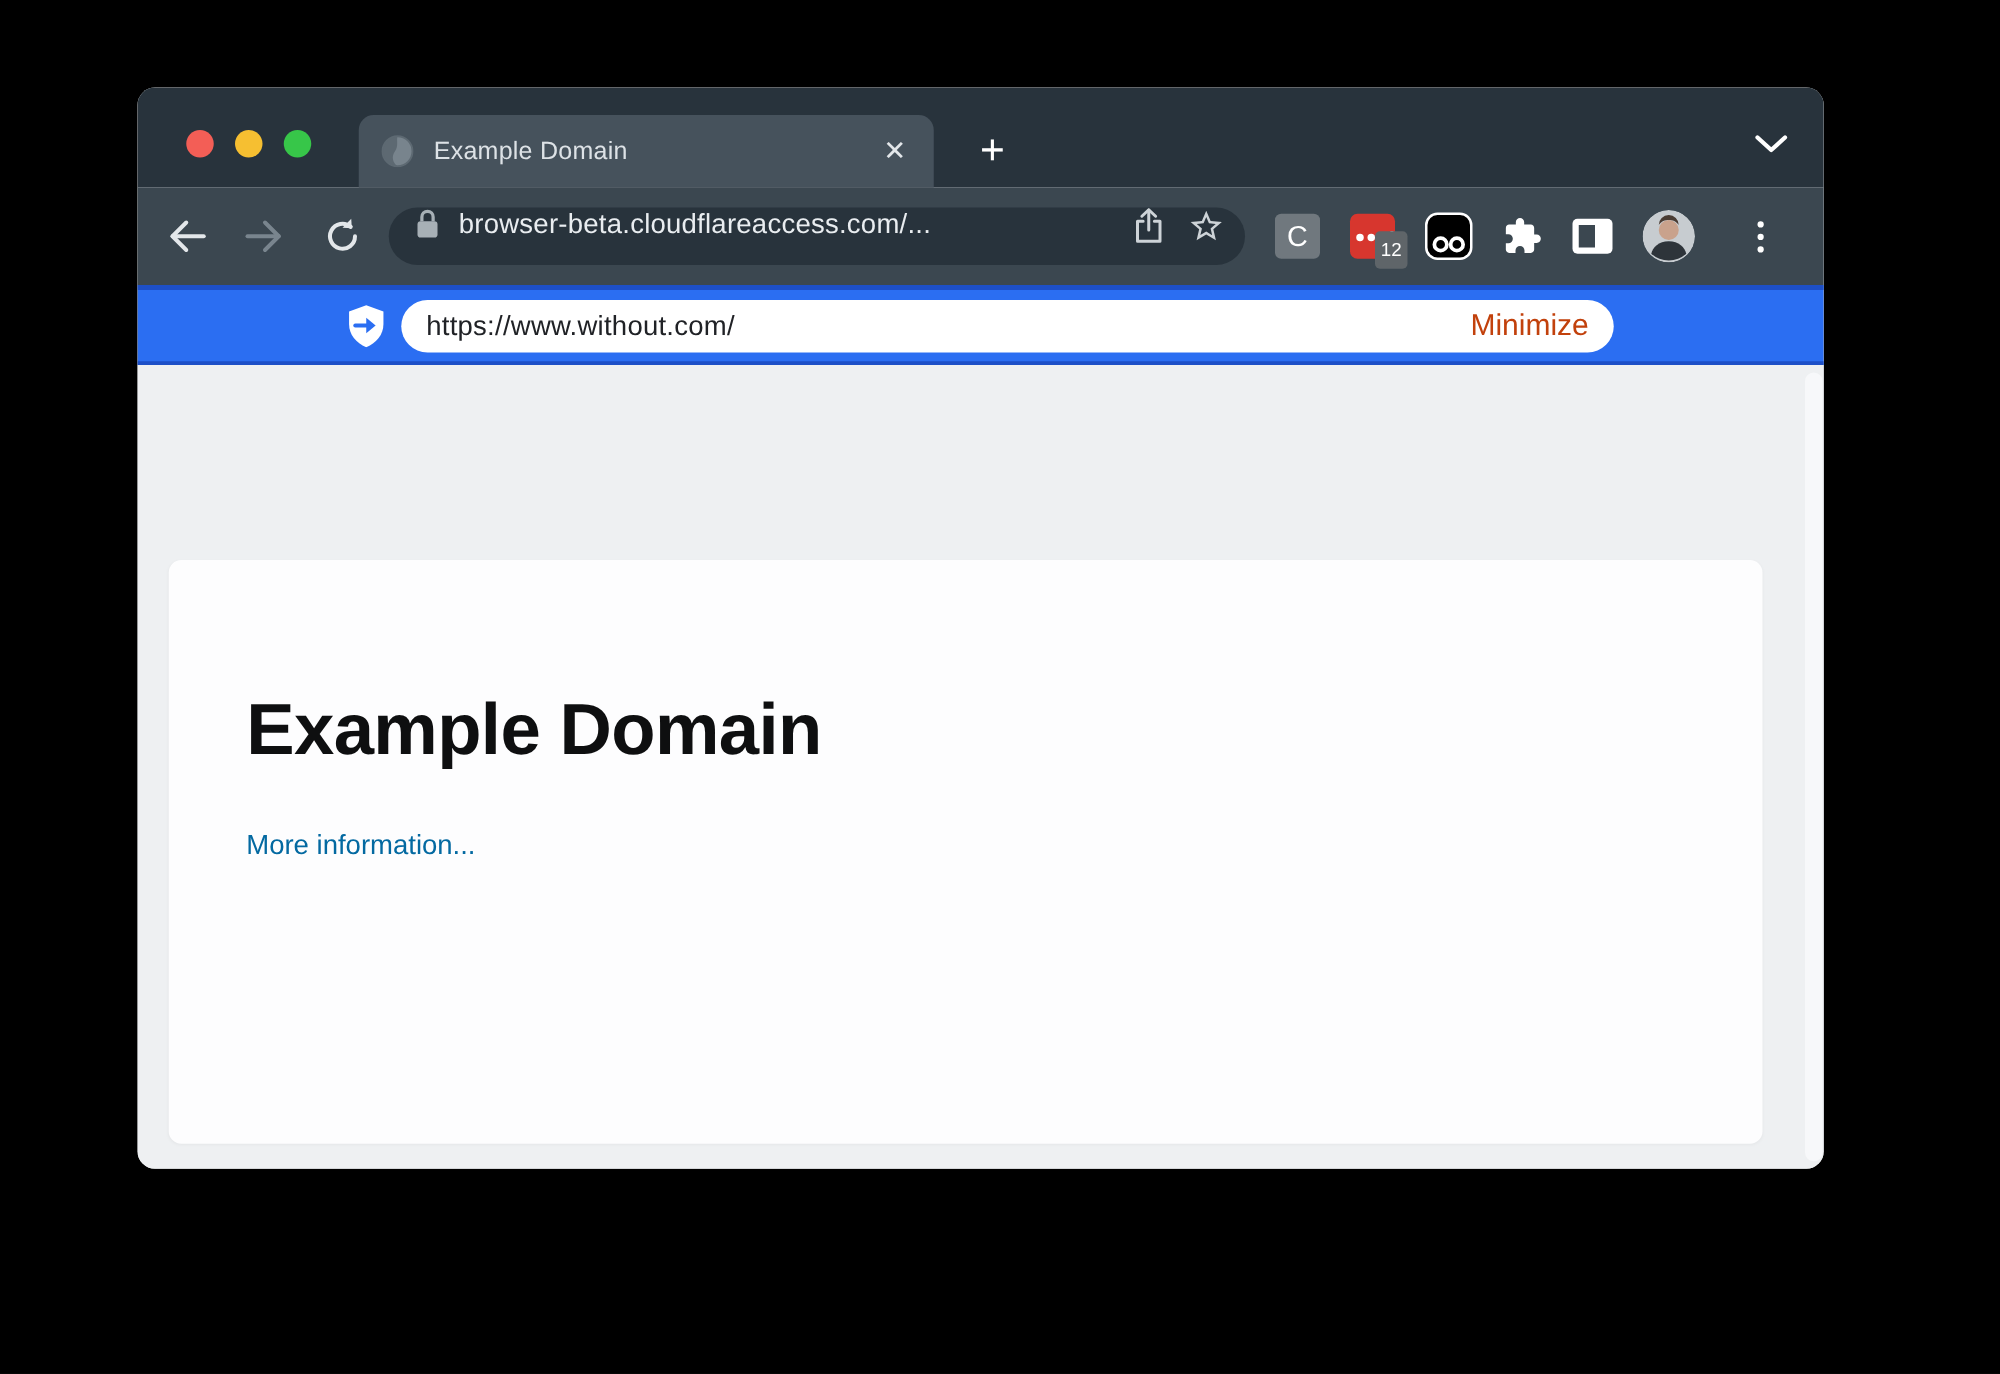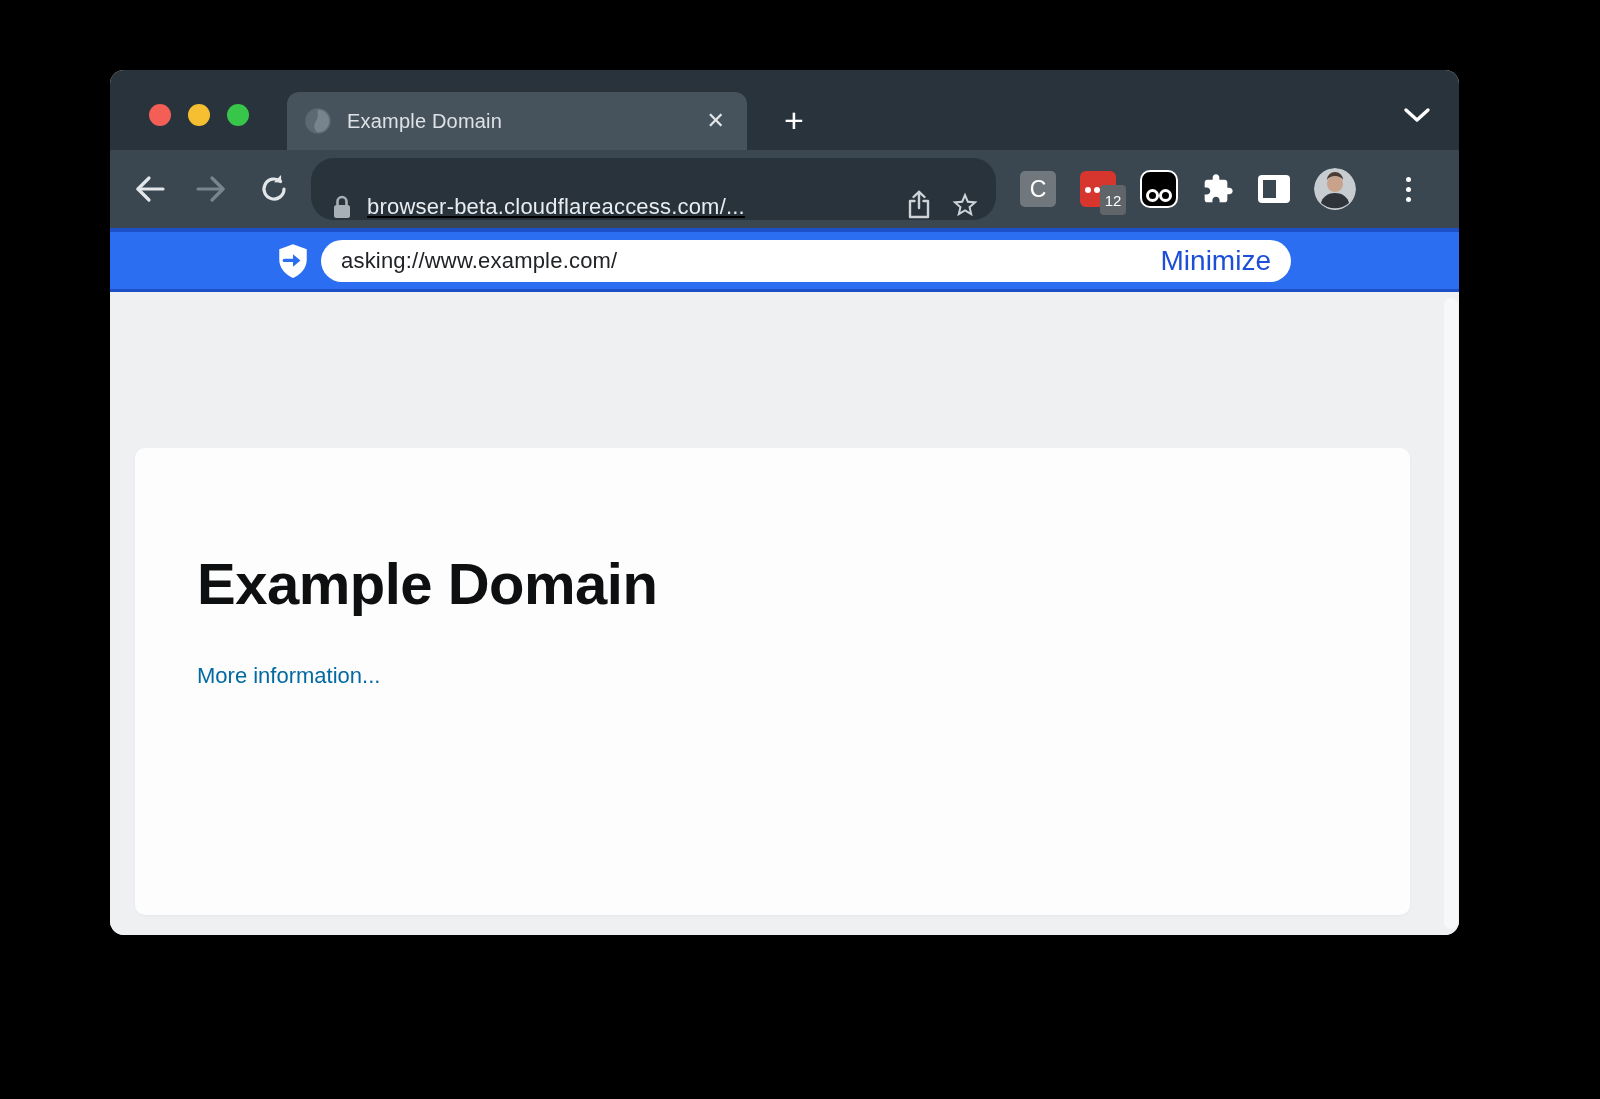--- a/index.html
+++ b/index.html
@@ -24,22 +24,22 @@
     justify-content:center;color:#fff;font-size:34px;font-weight:300;}
   .strip-chevron{position:absolute;right:28px;top:36px;}
 
   
   .toolbar{position:absolute;left:0;top:80px;width:100%;height:78px;background:#3b4750;
     display:flex;align-items:center;}
   .navbtn{width:46px;height:46px;display:flex;align-items:center;justify-content:center;flex:0 0 auto;}
   .navbtn.back{margin-left:17px;}
   .navbtn.fwd{margin-left:15px;}
   .navbtn.reload{margin-left:17px;}
-  .omnibox{margin-left:14px;width:685px;height:62px;border-radius:23px;background:#28333c;
-    display:flex;align-items:flex-end;padding:0 16px 0 20px;box-sizing:border-box;flex:0 0 auto;text-decoration:underline;}
+  .omnibox{margin-left:14px;width:685px;height:46px;border-radius:23px;background:#28333c;
+    display:flex;align-items:flex-start;padding:0 16px 0 20px;box-sizing:border-box;flex:0 0 auto;}
   .omni-url{flex:1;color:#e9edf0;font-size:22px;font-weight:500;letter-spacing:.2px;
     white-space:nowrap;overflow:hidden;margin-left:14px;}
   .omni-icons{display:flex;align-items:center;gap:18px;}
   .ext-area{display:flex;align-items:center;margin-left:24px;gap:24px;}
   .ext-c{width:36px;height:36px;border-radius:5px;background:#70787e;color:#fff;display:flex;
     align-items:center;justify-content:center;font-size:23px;font-weight:500;}
   .ext-red{position:relative;width:36px;height:36px;border-radius:6px;background:#d7362e;}
   .ext-red .dots{position:absolute;left:5px;top:14px;display:flex;gap:3px;align-items:center;}
   .ext-red .dots i{width:6px;height:6px;border-radius:50%;background:#fff;display:block;}
   .ext-red .dots b{width:3px;height:9px;background:#fff;display:block;border-radius:1px;}
@@ -57,21 +57,21 @@
   .menu-dots i{width:5px;height:5px;border-radius:50%;background:#fff;display:block;}
 
   
   .bluebar{position:absolute;left:0;top:158px;width:100%;height:64px;background:#2b6ef2;
     border-top:4px solid #1d4fc7;border-bottom:3px solid #1d4fc7;box-sizing:border-box;
     display:flex;align-items:center;}
   .shield{margin-left:168px;flex:0 0 auto;}
   .remote-input{margin-left:13px;width:970px;height:42px;background:#fff;border-radius:21px;
     display:flex;align-items:center;padding:0 20px;box-sizing:border-box;}
   .remote-url{flex:1;color:#202226;font-size:22px;letter-spacing:.2px;}
-  .minimize{color:#1d4ed8;font-size:28px;}
+  .minimize{color:#c2410c;font-size:24px;}
 
   
   .content{position:absolute;left:0;top:222px;width:100%;height:643px;background:#eef0f2;}
   .scrollbar{position:absolute;right:1px;top:6px;width:14px;height:631px;background:#f7f8fa;
     border-radius:7px;}
   .card{position:absolute;left:25px;top:156px;width:1275px;height:467px;background:#fdfdfe;
     border-radius:10px;box-shadow:0 1px 3px rgba(0,0,0,.04);box-sizing:border-box;
     padding:102px 64px 0 62px;}
   .h1{font-size:58px;font-weight:700;color:#0e0f10;letter-spacing:-.5px;margin:0 0 46px 0;}
   .body-text{font-size:28.5px;color:#1b1c1e;line-height:38px;margin:0 0 42px 0;max-width:1150px;}
@@ -198,21 +198,21 @@
 
     <div class="bluebar">
       <span class="shield">
         <svg width="30" height="34" viewBox="0 0 24 27">
           <path d="M12 0 L23 4 V12 C23 19 18.5 24 12 27 C5.5 24 1 19 1 12 V4 Z" fill="#ffffff"></path>
           <path d="M5 13 H14" stroke="#2b6ef2" stroke-width="2.6" stroke-linecap="round"></path>
           <path d="M12 8 L18 13 L12 18 Z" fill="#2b6ef2"></path>
         </svg>
       </span>
       <div class="remote-input">
-        <span class="remote-url">asking://www.example.com/</span>
+        <span class="remote-url">https://www.without.com/</span>
         <span class="minimize">Minimize</span>
       </div>
     </div>
 
     <div class="content">
       <div class="card">
         <h1 class="h1">Example Domain</h1>
         <a class="link" href="#">More information...</a>
       </div>
       <div class="scrollbar"></div>

